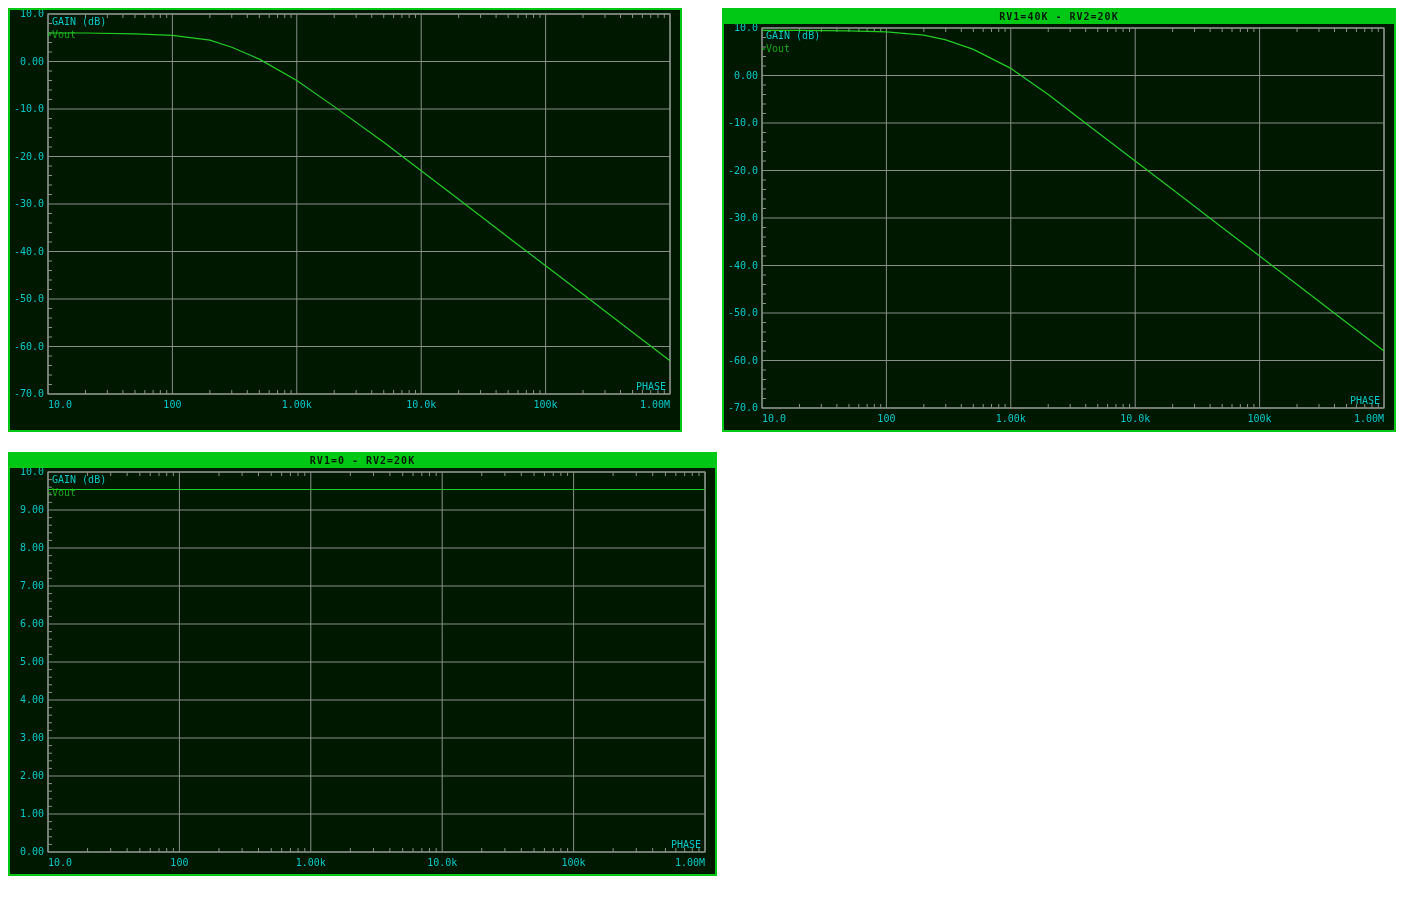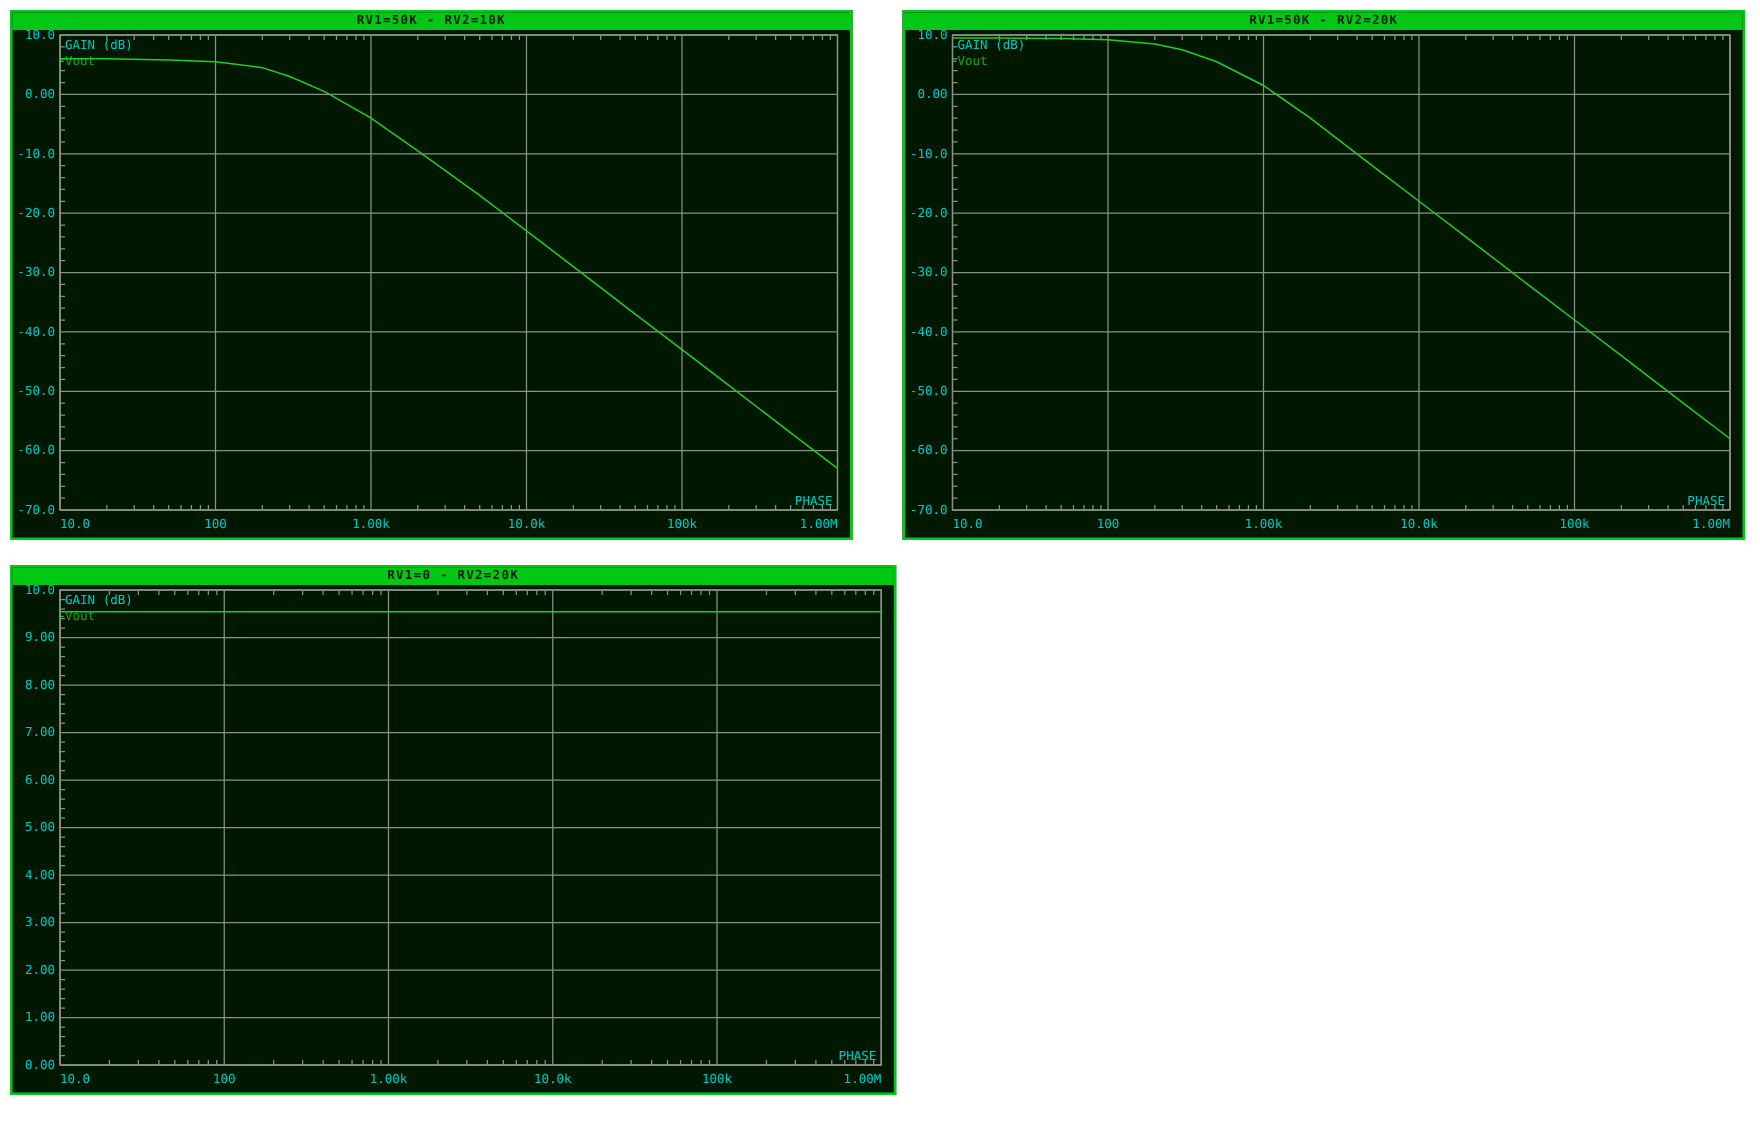--- a/index.html
+++ b/index.html
@@ -77,21 +77,20 @@
   }
   .bottom-wrap .panel {
     width: 705px;
   }
 </style>
 </head>
 <body>
 
 <div class="grid-2x2">
   <div class="panel" style="height:420px">
-    <div class="title-bar">RV1=50K - RV2=10K</div>
     <div class="plot-area">
       <svg width="666" height="402">
           <rect x="38" y="4" width="622" height="380" class="frame"></rect>
           <line x1="38" y1="4" x2="38" y2="384" class="gridline"></line>
           <line x1="75.44813146059926" y1="380" x2="75.44813146059926" y2="384" class="minor-tick"></line>
           <line x1="75.44813146059926" y1="4" x2="75.44813146059926" y2="8" class="minor-tick"></line>
           <line x1="97.353884087126" y1="380" x2="97.353884087126" y2="384" class="minor-tick"></line>
           <line x1="97.353884087126" y1="4" x2="97.353884087126" y2="8" class="minor-tick"></line>
           <line x1="112.89626292119853" y1="380" x2="112.89626292119853" y2="384" class="minor-tick"></line>
           <line x1="112.89626292119853" y1="4" x2="112.89626292119853" y2="8" class="minor-tick"></line>
@@ -233,21 +232,21 @@
           <text x="42" y="15" class="corner-label">GAIN (dB)</text>
           <text x="656" y="380" text-anchor="end" class="corner-label">PHASE</text>
           <text x="42" y="28" class="trace-label">Vout</text>
           <line x1="38" y1="25" x2="41" y2="25" stroke="#22cc22" stroke-width="1"></line>
           <path d="M38 23 L75.44813146059926 23 L124.95186853940073 23.950000000000003 L162.4 25.375 L199.84813146059926 30.125000000000004 L221.75388408712604 37.25 L249.35186853940073 49.125 L286.8 70.5 L324.24813146059927 96.625 L373.75186853940073 132.25 L411.2 160.75 L448.64813146059925 189.25 L498.1518685394007 227.25 L535.6 255.75 L573.0481314605993 284.25 L622.5518685394007 322.25 L660 350.75 " class="trace"></path>
         </svg>
     </div>
   </div>
 
   <div class="panel" style="height:420px">
-    <div class="title-bar">RV1=50K - RV2=20K</div>
+    <div class="title-bar">RV1=40K - RV2=20K</div>
     <div class="plot-area">
       <svg width="666" height="402">
           <rect x="38" y="4" width="622" height="380" class="frame"></rect>
           <line x1="38" y1="4" x2="38" y2="384" class="gridline"></line>
           <line x1="75.44813146059926" y1="380" x2="75.44813146059926" y2="384" class="minor-tick"></line>
           <line x1="75.44813146059926" y1="4" x2="75.44813146059926" y2="8" class="minor-tick"></line>
           <line x1="97.353884087126" y1="380" x2="97.353884087126" y2="384" class="minor-tick"></line>
           <line x1="97.353884087126" y1="4" x2="97.353884087126" y2="8" class="minor-tick"></line>
           <line x1="112.89626292119853" y1="380" x2="112.89626292119853" y2="384" class="minor-tick"></line>
           <line x1="112.89626292119853" y1="4" x2="112.89626292119853" y2="8" class="minor-tick"></line>

